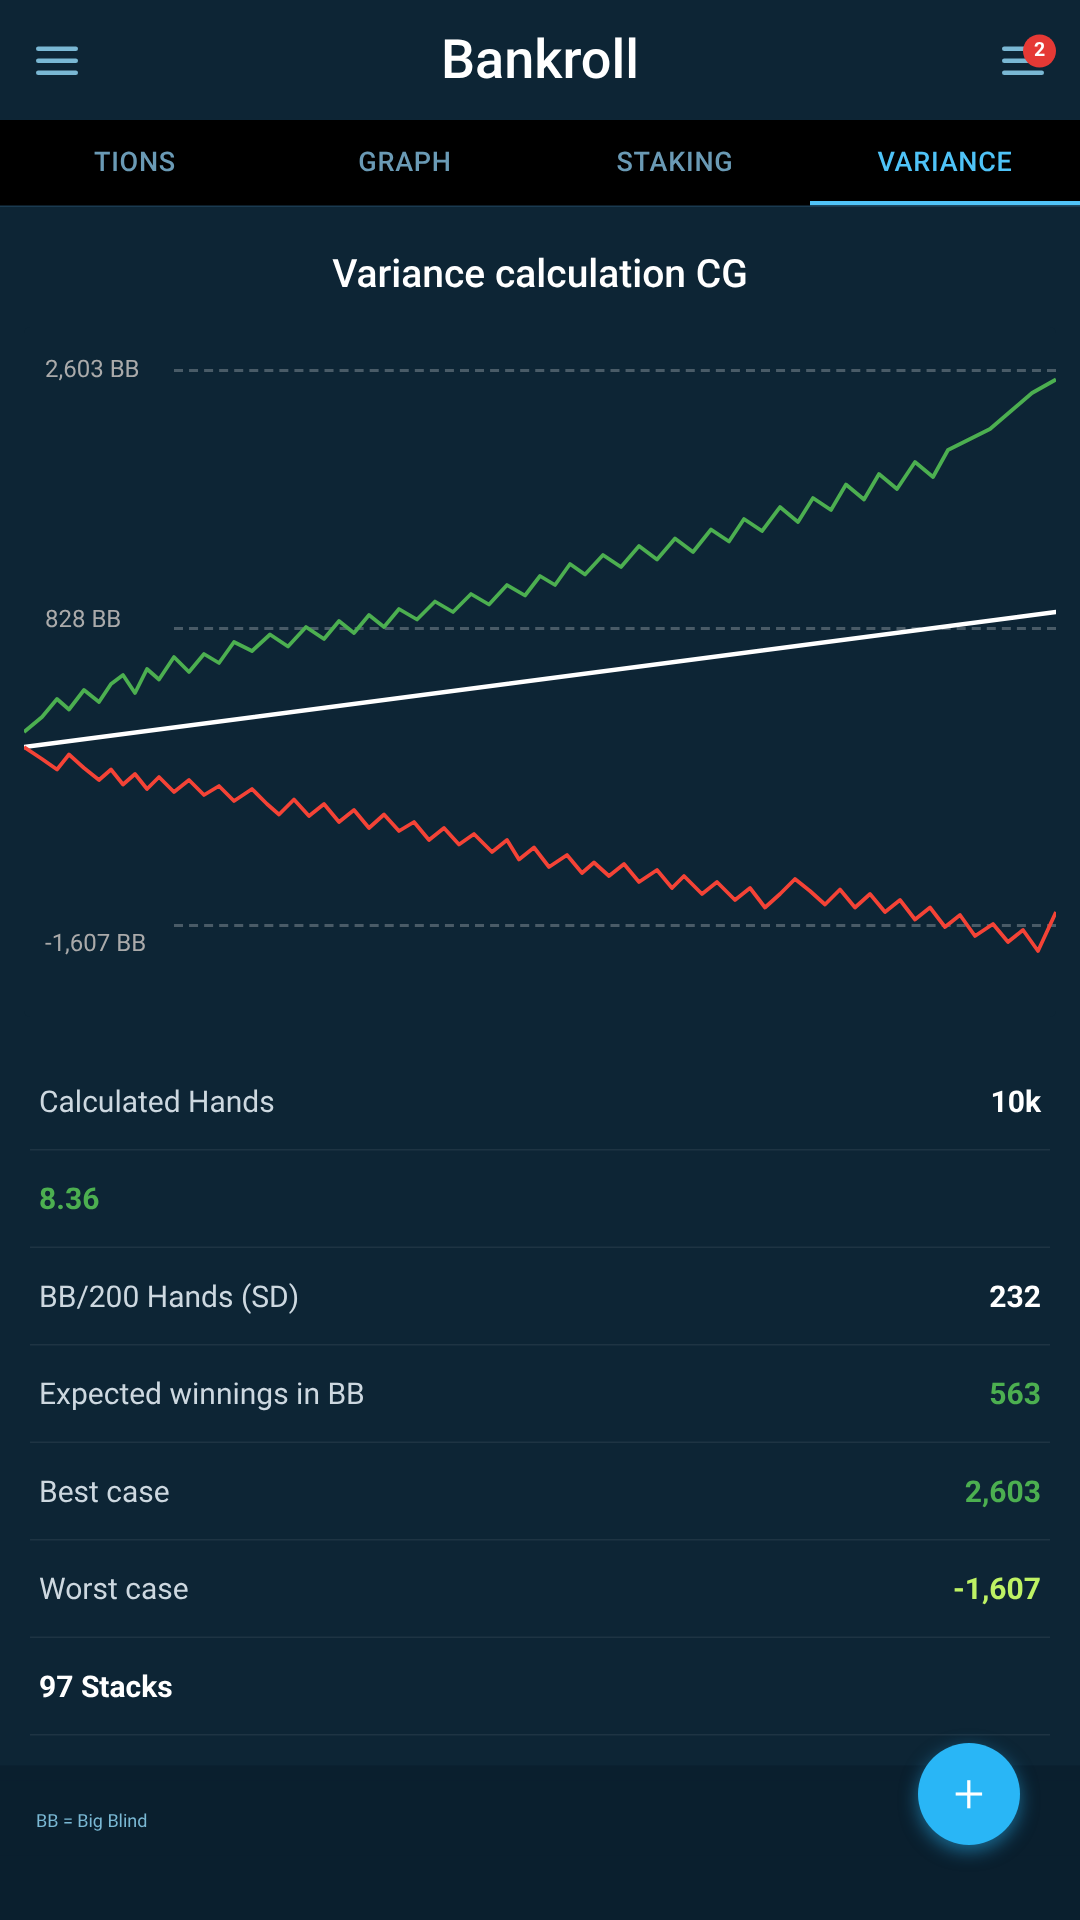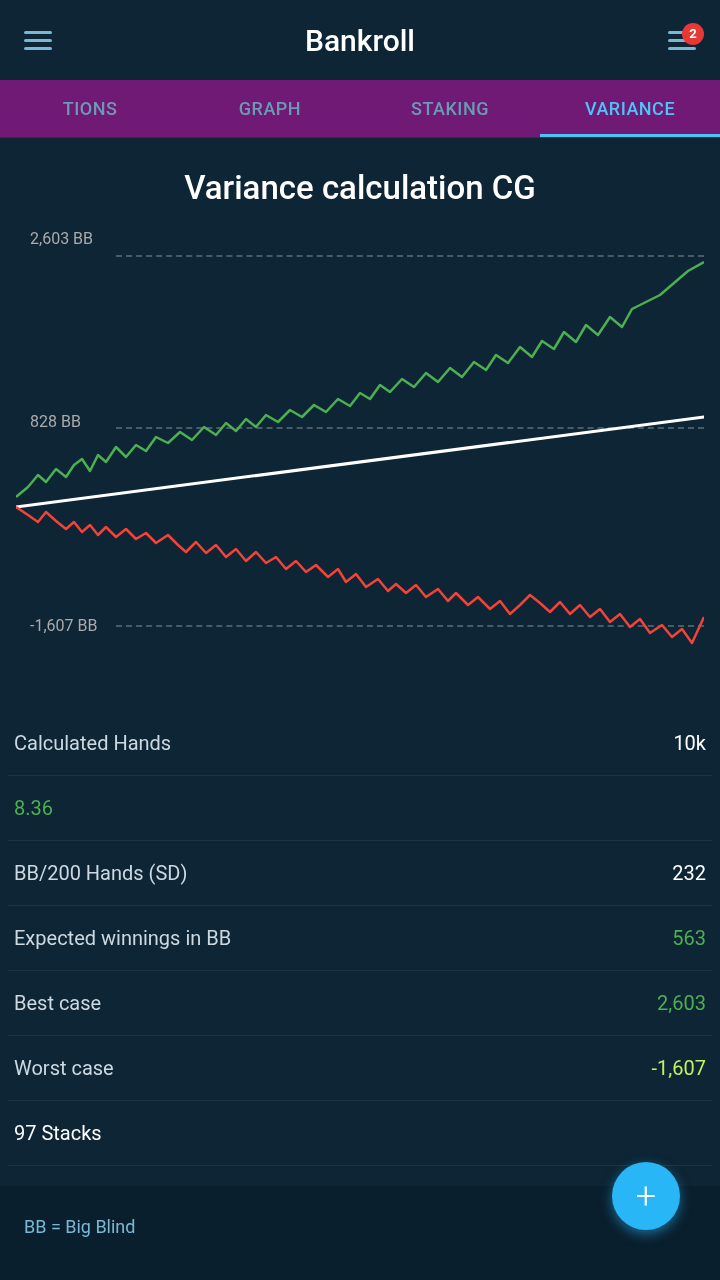--- a/index.html
+++ b/index.html
@@ -17,21 +17,21 @@
     .header {
       background: #0d2535;
       display: flex;
       align-items: center;
       justify-content: space-between;
       padding: 18px 24px;
       height: 80px;
       position: relative;
     }
     .header-title {
-      font-size: 30px;
+      font-size: 36px;
       font-weight: 500;
       color: #fff;
       text-align: center;
       flex: 1;
     }
     .hamburger-left {
       display: flex;
       flex-direction: column;
       gap: 5px;
       cursor: pointer;
@@ -63,21 +63,21 @@
       height: 22px;
       font-size: 13px;
       display: flex;
       align-items: center;
       justify-content: center;
       font-weight: bold;
     }
 
     
     .nav-tabs {
-      background: #701a75;
+      background: #000000;
       display: flex;
       border-bottom: 1px solid #1a3a50;
       overflow-x: auto;
     }
     .nav-tab {
       flex: 1;
       text-align: center;
       padding: 18px 8px;
       font-size: 18px;
       color: #6a9ab5;
@@ -101,21 +101,21 @@
     }
 
     
     .page-content {
       background: #0d2535;
       padding: 0 0 20px 0;
     }
 
     .section-title {
       text-align: center;
-      font-size: 33px;
+      font-size: 26px;
       font-weight: 500;
       color: #fff;
       padding: 30px 20px 20px;
     }
 
     
     .chart-container {
       margin: 0 16px;
       background: #0d2535;
       border-radius: 4px;
@@ -123,23 +123,23 @@
       height: 460px;
       overflow: hidden;
     }
 
     .chart-label {
       position: absolute;
       left: 14px;
       font-size: 16px;
       color: #aaa;
     }
-    .chart-label-top { top: 2px; }
+    .chart-label-top { top: 18px; }
     .chart-label-mid { top: 185px; }
-    .chart-label-bot { bottom: 52px; }
+    .chart-label-bot { bottom: 40px; }
 
     .chart-dashed-line {
       position: absolute;
       left: 100px;
       right: 0;
       height: 1px;
       border-top: 2px dashed rgba(255,255,255,0.25);
     }
     .dashed-top { top: 28px; }
     .dashed-mid { top: 200px; }
@@ -148,45 +148,45 @@
     svg.chart-svg {
       position: absolute;
       left: 0;
       top: 0;
       width: 100%;
       height: 100%;
     }
 
     
     .stats-table {
-      margin: 24px 8px 0;
+      margin: 24px 20px 0;
     }
     .stat-row {
       display: flex;
       justify-content: space-between;
       align-items: center;
       padding: 20px 6px;
       border-bottom: 1px solid rgba(255,255,255,0.07);
       font-size: 20px;
     }
     .stat-label {
       color: #cdd8e0;
       font-weight: 400;
     }
     .stat-value {
-      font-weight: 400;
+      font-weight: 700;
       color: #fff;
     }
     .stat-value.green { color: #4caf50; }
     .stat-value.red { color: #bef264; }
 
     
     .footer-note {
       padding: 20px 24px 16px;
-      font-size: 18px;
+      font-size: 12px;
       color: #7ab8d4;
       background: #0a1f2e;
       margin-top: 10px;
     }
 
     
     .fab {
       position: fixed;
       bottom: 50px;
       right: 40px;

